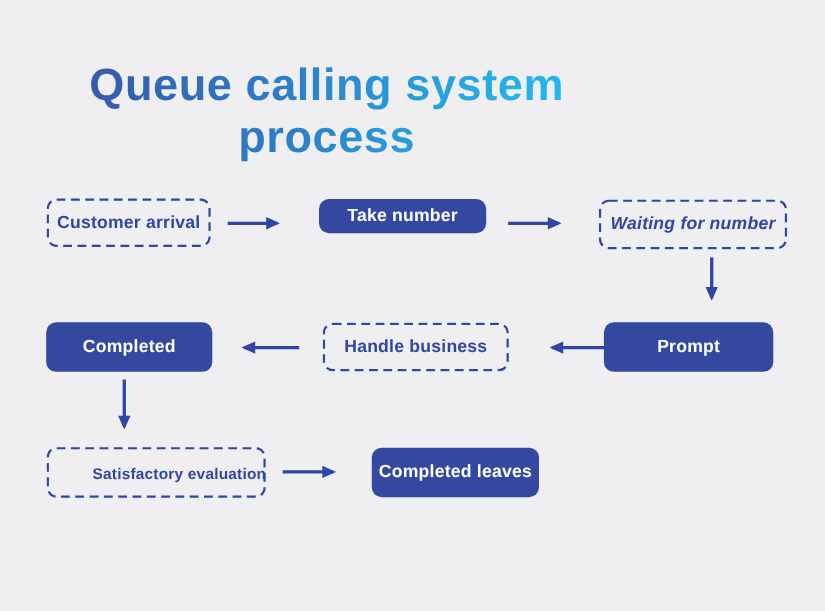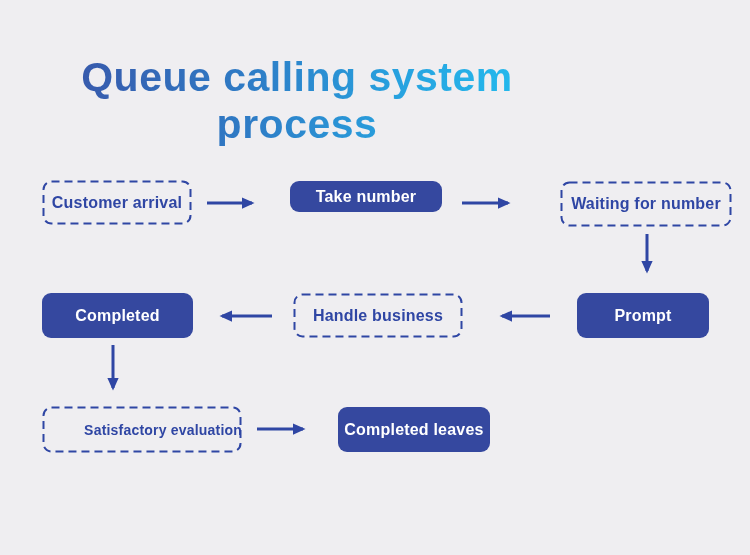--- a/index.html
+++ b/index.html
@@ -53,24 +53,24 @@
   .node.dashed{
     color:var(--blue);
   }
   .node.dashed svg{
     position:absolute;
     left:0;top:0;
   }
   .node.dashed .lbl{position:relative;}
   .n-customer-arrival{left:42px;top:180px;width:150px;height:45px;}
   .n-take-number{left:290px;top:181px;width:152px;height:31px;}
-  .n-waiting{left:560px;top:181px;width:172px;height:46px;}
+  .n-waiting{left:544px;top:181px;width:172px;height:46px;font-style:italic;}
   .n-completed{left:42px;top:293px;width:151px;height:45px;}
   .n-handle{left:293px;top:293px;width:170px;height:45px;}
-  .n-prompt{left:577px;top:293px;width:132px;height:45px;}
+  .n-prompt{left:549px;top:293px;width:154px;height:45px;}
   .n-satisfactory{left:42px;top:406px;width:200px;height:47px;font-size:14px;justify-content:flex-end;}
   .n-customer-leaves{left:338px;top:407px;width:152px;height:45px;}
   .arrows{
     position:absolute;
     left:0;top:0;width:750px;height:555px;
     pointer-events:none;
   }
 </style>
 </head>
 <body>

